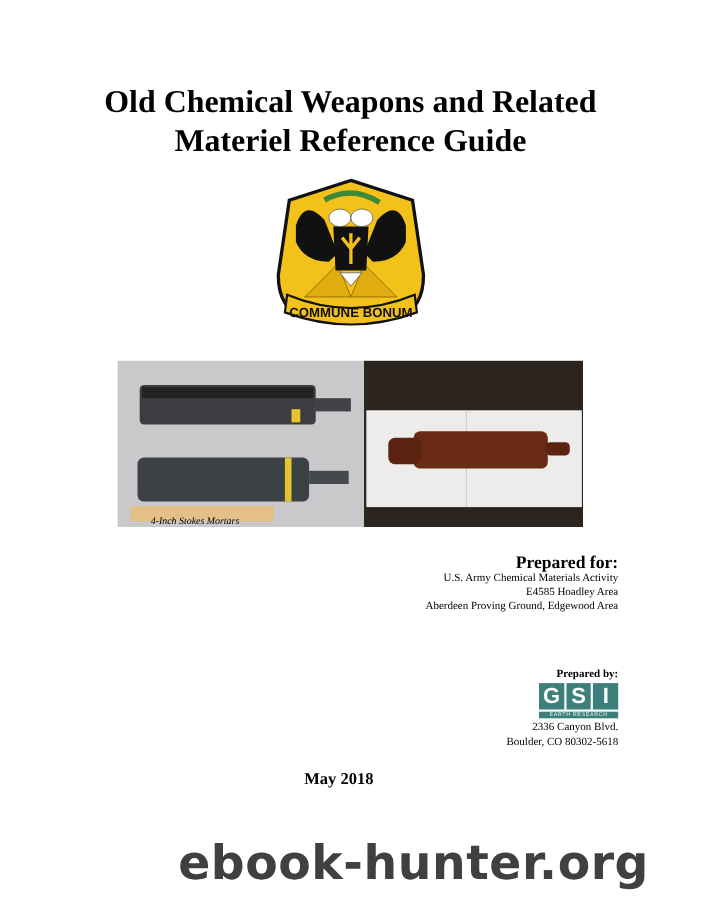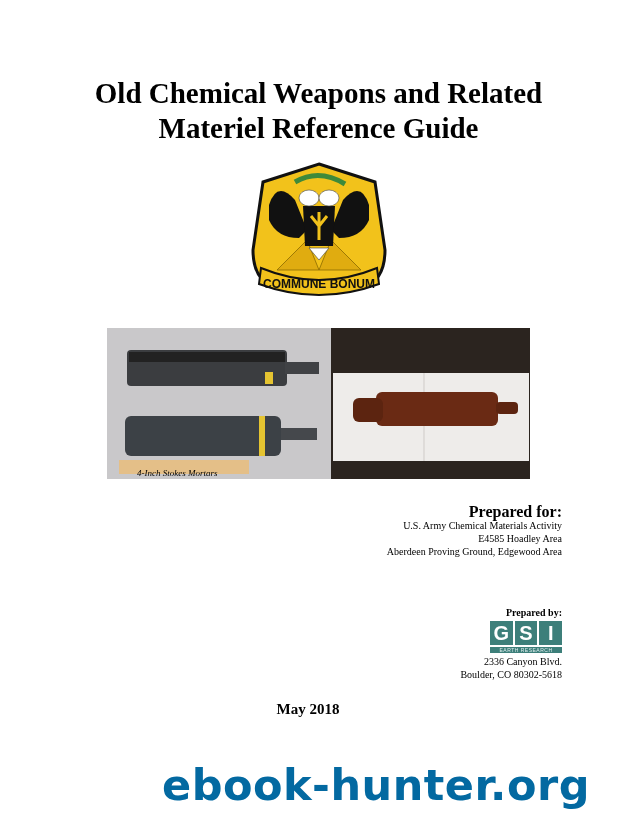--- a/index.html
+++ b/index.html
@@ -19,21 +19,21 @@
 
     .prepared-by { position: absolute; right: 75px; top: 607px; text-align: right; font-size: 10px; line-height: 13px; margin-left: 44px; }
     .prepared-by .hdr { font-weight: bold; font-size: 10px; line-height: 12px; }
     .gsi-logo { display: inline-block; margin: 2px 0 2px 0; width: 72px; }
     .gsi-letters { display: flex; gap: 2px; }
     .gsi-letters span { flex: 1; background: #3d7f7a; color: #ffffff; font-family: "Liberation Sans", sans-serif; font-weight: bold; font-size: 20px; line-height: 24px; text-align: center; }
     .gsi-sub { background: #3d7f7a; color: #dfeeee; font-family: "Liberation Sans", sans-serif; font-size: 5px; line-height: 6px; text-align: center; margin-top: 2px; letter-spacing: 0.5px; }
 
     .date { position: absolute; left: 0; width: 520px; top: 701px; text-align: center; font-weight: bold; font-size: 15px; margin-left: 48px; }
 
-    .watermark { position: absolute; left: 162px; top: 760px; font-family: "DejaVu Sans", sans-serif; font-weight: bold; font-size: 43px; letter-spacing: 0.5px; color: #0369a1; }
+    .watermark { position: absolute; left: 162px; top: 760px; font-family: "DejaVu Sans", sans-serif; font-weight: bold; font-size: 43px; letter-spacing: 0.5px; color: #404040; }
   </style>
 </head>
 <body>
 
 <div class="title">
   <div>Old Chemical Weapons and Related</div>
   <div>Materiel Reference Guide</div>
 </div>
 
 <div class="emblem">

